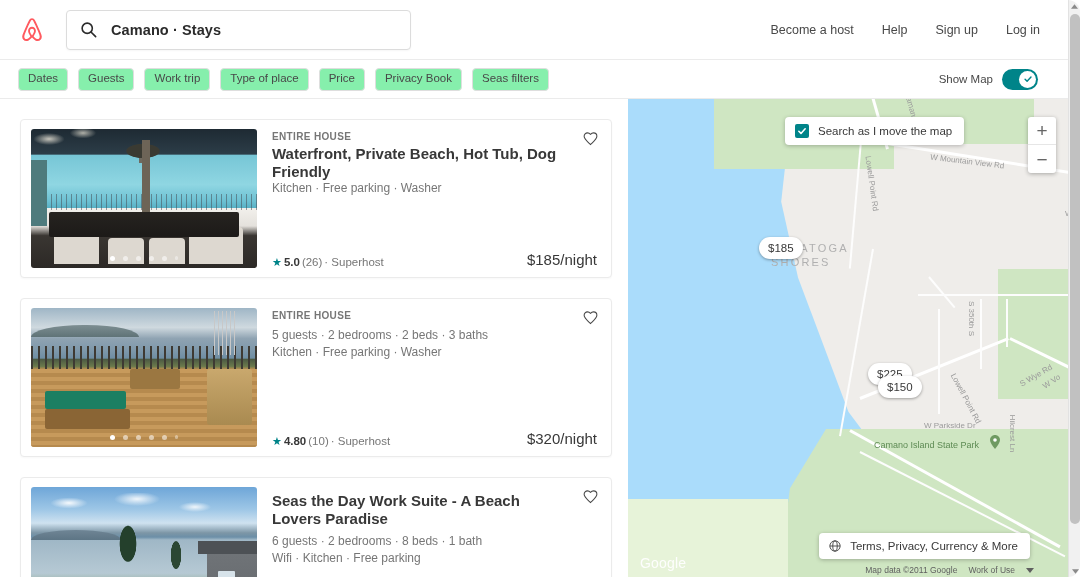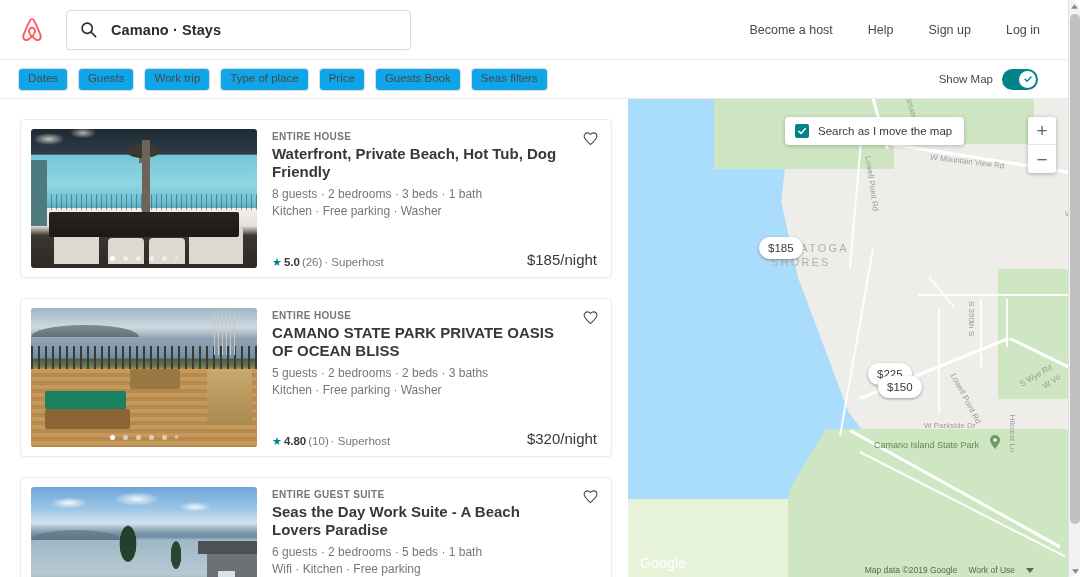--- a/index.html
+++ b/index.html
@@ -21,33 +21,33 @@
   }
   .logo { margin-left:18px; width:28px; height:30px; display:flex; align-items:center; justify-content:center; }
   .searchbox {
     margin-left:20px; width:345px; height:40px;
     border:1px solid #dcdcdc; border-radius:4px;
     display:flex; align-items:center; background:#fff;
     box-shadow:0 1px 2px rgba(0,0,0,0.04);
   }
   .search-icon { margin-left:13px; width:17px; height:17px; flex:none; display:block; }
   .search-text { margin-left:14px; font-size:14.5px; color:#2b2b2b; font-weight:600; letter-spacing:.1px; }
-  .header-nav { margin-left:auto; display:flex; align-items:center; gap:35px; margin-right:28px; }
+  .header-nav { margin-left:auto; display:flex; align-items:center; gap:28px; margin-right:28px; }
   .header-nav a { font-size:12.5px; color:#484848; text-decoration:none; white-space:nowrap; }
 
   
   .filterbar {
     position:absolute; top:60px; left:0; width:1068px; height:39px;
     background:#fff; display:flex; align-items:center;
     border-bottom:1px solid #ebebeb; z-index:39;
   }
   .chips { display:flex; align-items:center; gap:10px; margin-left:18px; }
   .chip {
     height:23px; padding:0 9px; border:1px solid #dedede; border-radius:4px;
-    background:#0ea5e9; font-size:11.5px; color:#484848; display:flex;
+    background:#86efac; font-size:11.5px; color:#484848; display:flex;
     align-items:center; cursor:pointer; white-space:nowrap; line-height:1;
   }
   .map-toggle-wrap { margin-left:auto; display:flex; align-items:center; gap:9px; margin-right:30px; }
   .map-toggle-label { font-size:11.5px; color:#484848; }
   .switch {
     width:36px; height:21px; border-radius:11px; background:#008489;
     position:relative; cursor:pointer; flex:none;
   }
   .switch .knob {
     position:absolute; top:2px; right:2px; width:17px; height:17px;
@@ -265,21 +265,21 @@
     </div>
   </div>
 
   <div class="filterbar">
     <div class="chips">
       <div class="chip">Dates</div>
       <div class="chip">Guests</div>
       <div class="chip">Work trip</div>
       <div class="chip">Type of place</div>
       <div class="chip">Price</div>
-      <div class="chip">Guests Book</div>
+      <div class="chip">Privacy Book</div>
       <div class="chip">Seas filters</div>
     </div>
     <div class="map-toggle-wrap">
       <span class="map-toggle-label">Show Map</span>
       <div class="switch">
         <div class="knob">
           <svg width="10" height="10" viewBox="0 0 12 12" aria-hidden="true">
             <polyline points="2.5,6.4 4.9,8.8 9.6,3.6" fill="none" stroke="#008489" stroke-width="1.7" stroke-linecap="round" stroke-linejoin="round"></polyline>
           </svg>
         </div>
@@ -309,21 +309,20 @@
           <span class="dot"></span>
           <span class="dot small"></span>
         </div>
       </div>
       <div class="card-body">
         <svg class="heart" viewBox="0 0 24 24" aria-hidden="true">
           <path d="M12 20.5l-1.3-1.2C6 15 3 12.3 3 8.9 3 6.2 5.1 4.1 7.8 4.1c1.5 0 3 .7 4.2 2 1.2-1.3 2.7-2 4.2-2C18.9 4.1 21 6.2 21 8.9c0 3.4-3 6.1-7.7 10.4L12 20.5z" fill="none" stroke="#484848" stroke-width="1.5"></path>
         </svg>
         <div class="cat">ENTIRE HOUSE</div>
         <div class="title">Waterfront, Private Beach, Hot Tub, Dog Friendly</div>
-        <div class="meta">8 guests · 2 bedrooms · 3 beds · 1 bath</div>
         <div class="meta2">Kitchen · Free parking · Washer</div>
         <div class="card-footer">
           <div class="rating">
             <span class="star">★</span>
             <span class="val">5.0</span>
             <span class="cnt">(26)</span>
             <span class="cnt">· Superhost</span>
           </div>
           <div class="price">$185/night</div>
         </div>
@@ -346,21 +345,20 @@
           <span class="dot"></span>
           <span class="dot"></span>
           <span class="dot small"></span>
         </div>
       </div>
       <div class="card-body">
         <svg class="heart" viewBox="0 0 24 24" aria-hidden="true">
           <path d="M12 20.5l-1.3-1.2C6 15 3 12.3 3 8.9 3 6.2 5.1 4.1 7.8 4.1c1.5 0 3 .7 4.2 2 1.2-1.3 2.7-2 4.2-2C18.9 4.1 21 6.2 21 8.9c0 3.4-3 6.1-7.7 10.4L12 20.5z" fill="none" stroke="#484848" stroke-width="1.5"></path>
         </svg>
         <div class="cat">ENTIRE HOUSE</div>
-        <div class="title">CAMANO STATE PARK PRIVATE OASIS OF OCEAN BLISS</div>
         <div class="meta">5 guests · 2 bedrooms · 2 beds · 3 baths</div>
         <div class="meta2">Kitchen · Free parking · Washer</div>
         <div class="card-footer">
           <div class="rating">
             <span class="star">★</span>
             <span class="val">4.80</span>
             <span class="cnt">(10)</span>
             <span class="cnt">· Superhost</span>
           </div>
           <div class="price">$320/night</div>
@@ -376,23 +374,22 @@
         <div class="ph3-pine2"></div>
         <div class="ph3-roof"></div>
         <div class="ph3-cabin">
             <i></i>
           </div>
       </div>
       <div class="card-body">
         <svg class="heart" viewBox="0 0 24 24" aria-hidden="true">
           <path d="M12 20.5l-1.3-1.2C6 15 3 12.3 3 8.9 3 6.2 5.1 4.1 7.8 4.1c1.5 0 3 .7 4.2 2 1.2-1.3 2.7-2 4.2-2C18.9 4.1 21 6.2 21 8.9c0 3.4-3 6.1-7.7 10.4L12 20.5z" fill="none" stroke="#484848" stroke-width="1.5"></path>
         </svg>
-        <div class="cat">ENTIRE GUEST SUITE</div>
         <div class="title">Seas the Day Work Suite - A Beach Lovers Paradise</div>
-        <div class="meta">6 guests · 2 bedrooms · 5 beds · 1 bath</div>
+        <div class="meta">6 guests · 2 bedrooms · 8 beds · 1 bath</div>
         <div class="meta2">Wifi · Kitchen · Free parking</div>
       </div>
     </div>
 
   </div>
 
   <div class="map">
     <div class="m-land">
       <div class="m-water"></div>
       <div class="m-landmass"></div>
@@ -449,23 +446,33 @@
       <span class="sm-text">Search as I move the map</span>
     </div>
 
     <div class="zoomctl">
       <div>+</div>
       <div>−</div>
     </div>
 
     <div class="google-wm">Google</div>
 
+    <div class="terms-btn">
+      <span class="globe">
+        <svg width="12" height="12" viewBox="0 0 14 14" aria-hidden="true">
+          <circle cx="7" cy="7" r="6" fill="none" stroke="#484848" stroke-width="1.1"></circle>
+          <ellipse cx="7" cy="7" rx="2.6" ry="6" fill="none" stroke="#484848" stroke-width="1.1"></ellipse>
+          <line x1="1" y1="7" x2="13" y2="7" stroke="#484848" stroke-width="1.1"></line>
+        </svg>
+      </span>
+      <span>Terms, Privacy, Currency &amp; More</span>
+    </div>
 
     <div class="map-attr">
-      <span>Map data ©2019 Google</span>
+      <span>Map data ©2011 Google</span>
       <span>Work of Use</span>
       <span class="caret"></span>
     </div>
   </div>
 
   <div class="scrollbar">
     <div class="sb-arrow">
       <svg width="7" height="5" viewBox="0 0 8 5" aria-hidden="true">
           <polygon points="4,0 8,5 0,5" fill="#8a8a8a"></polygon>
         </svg>

